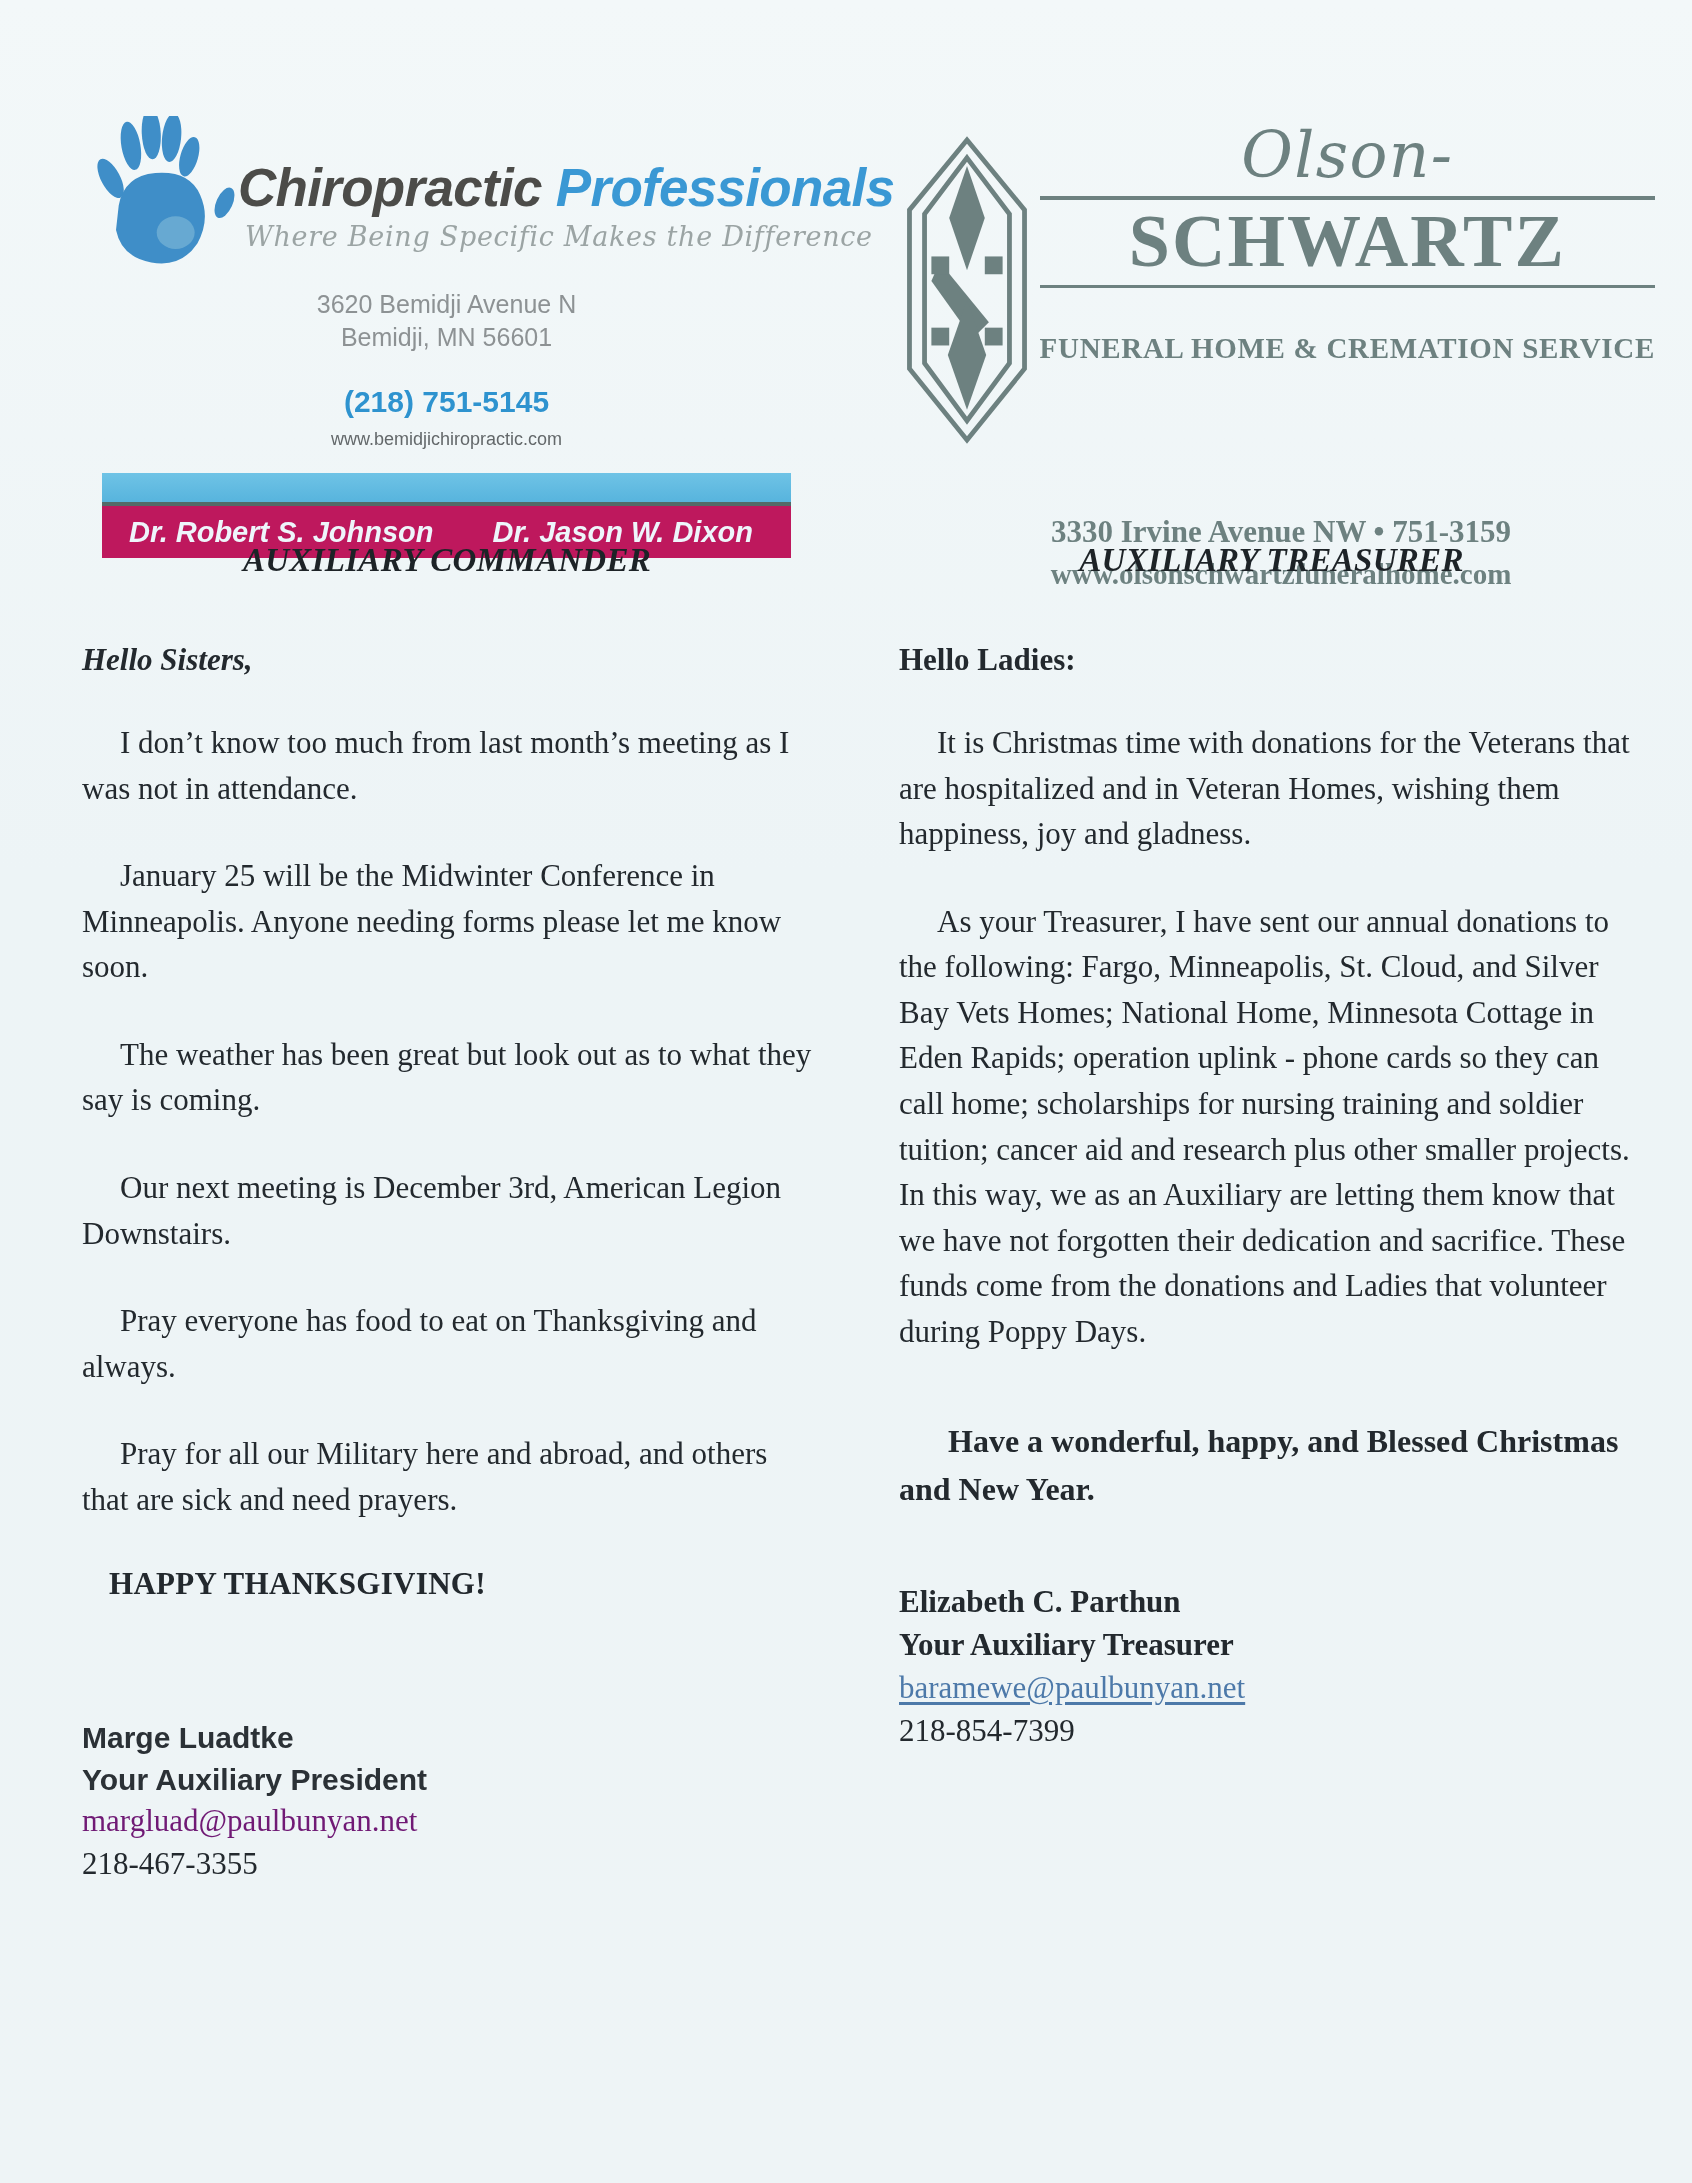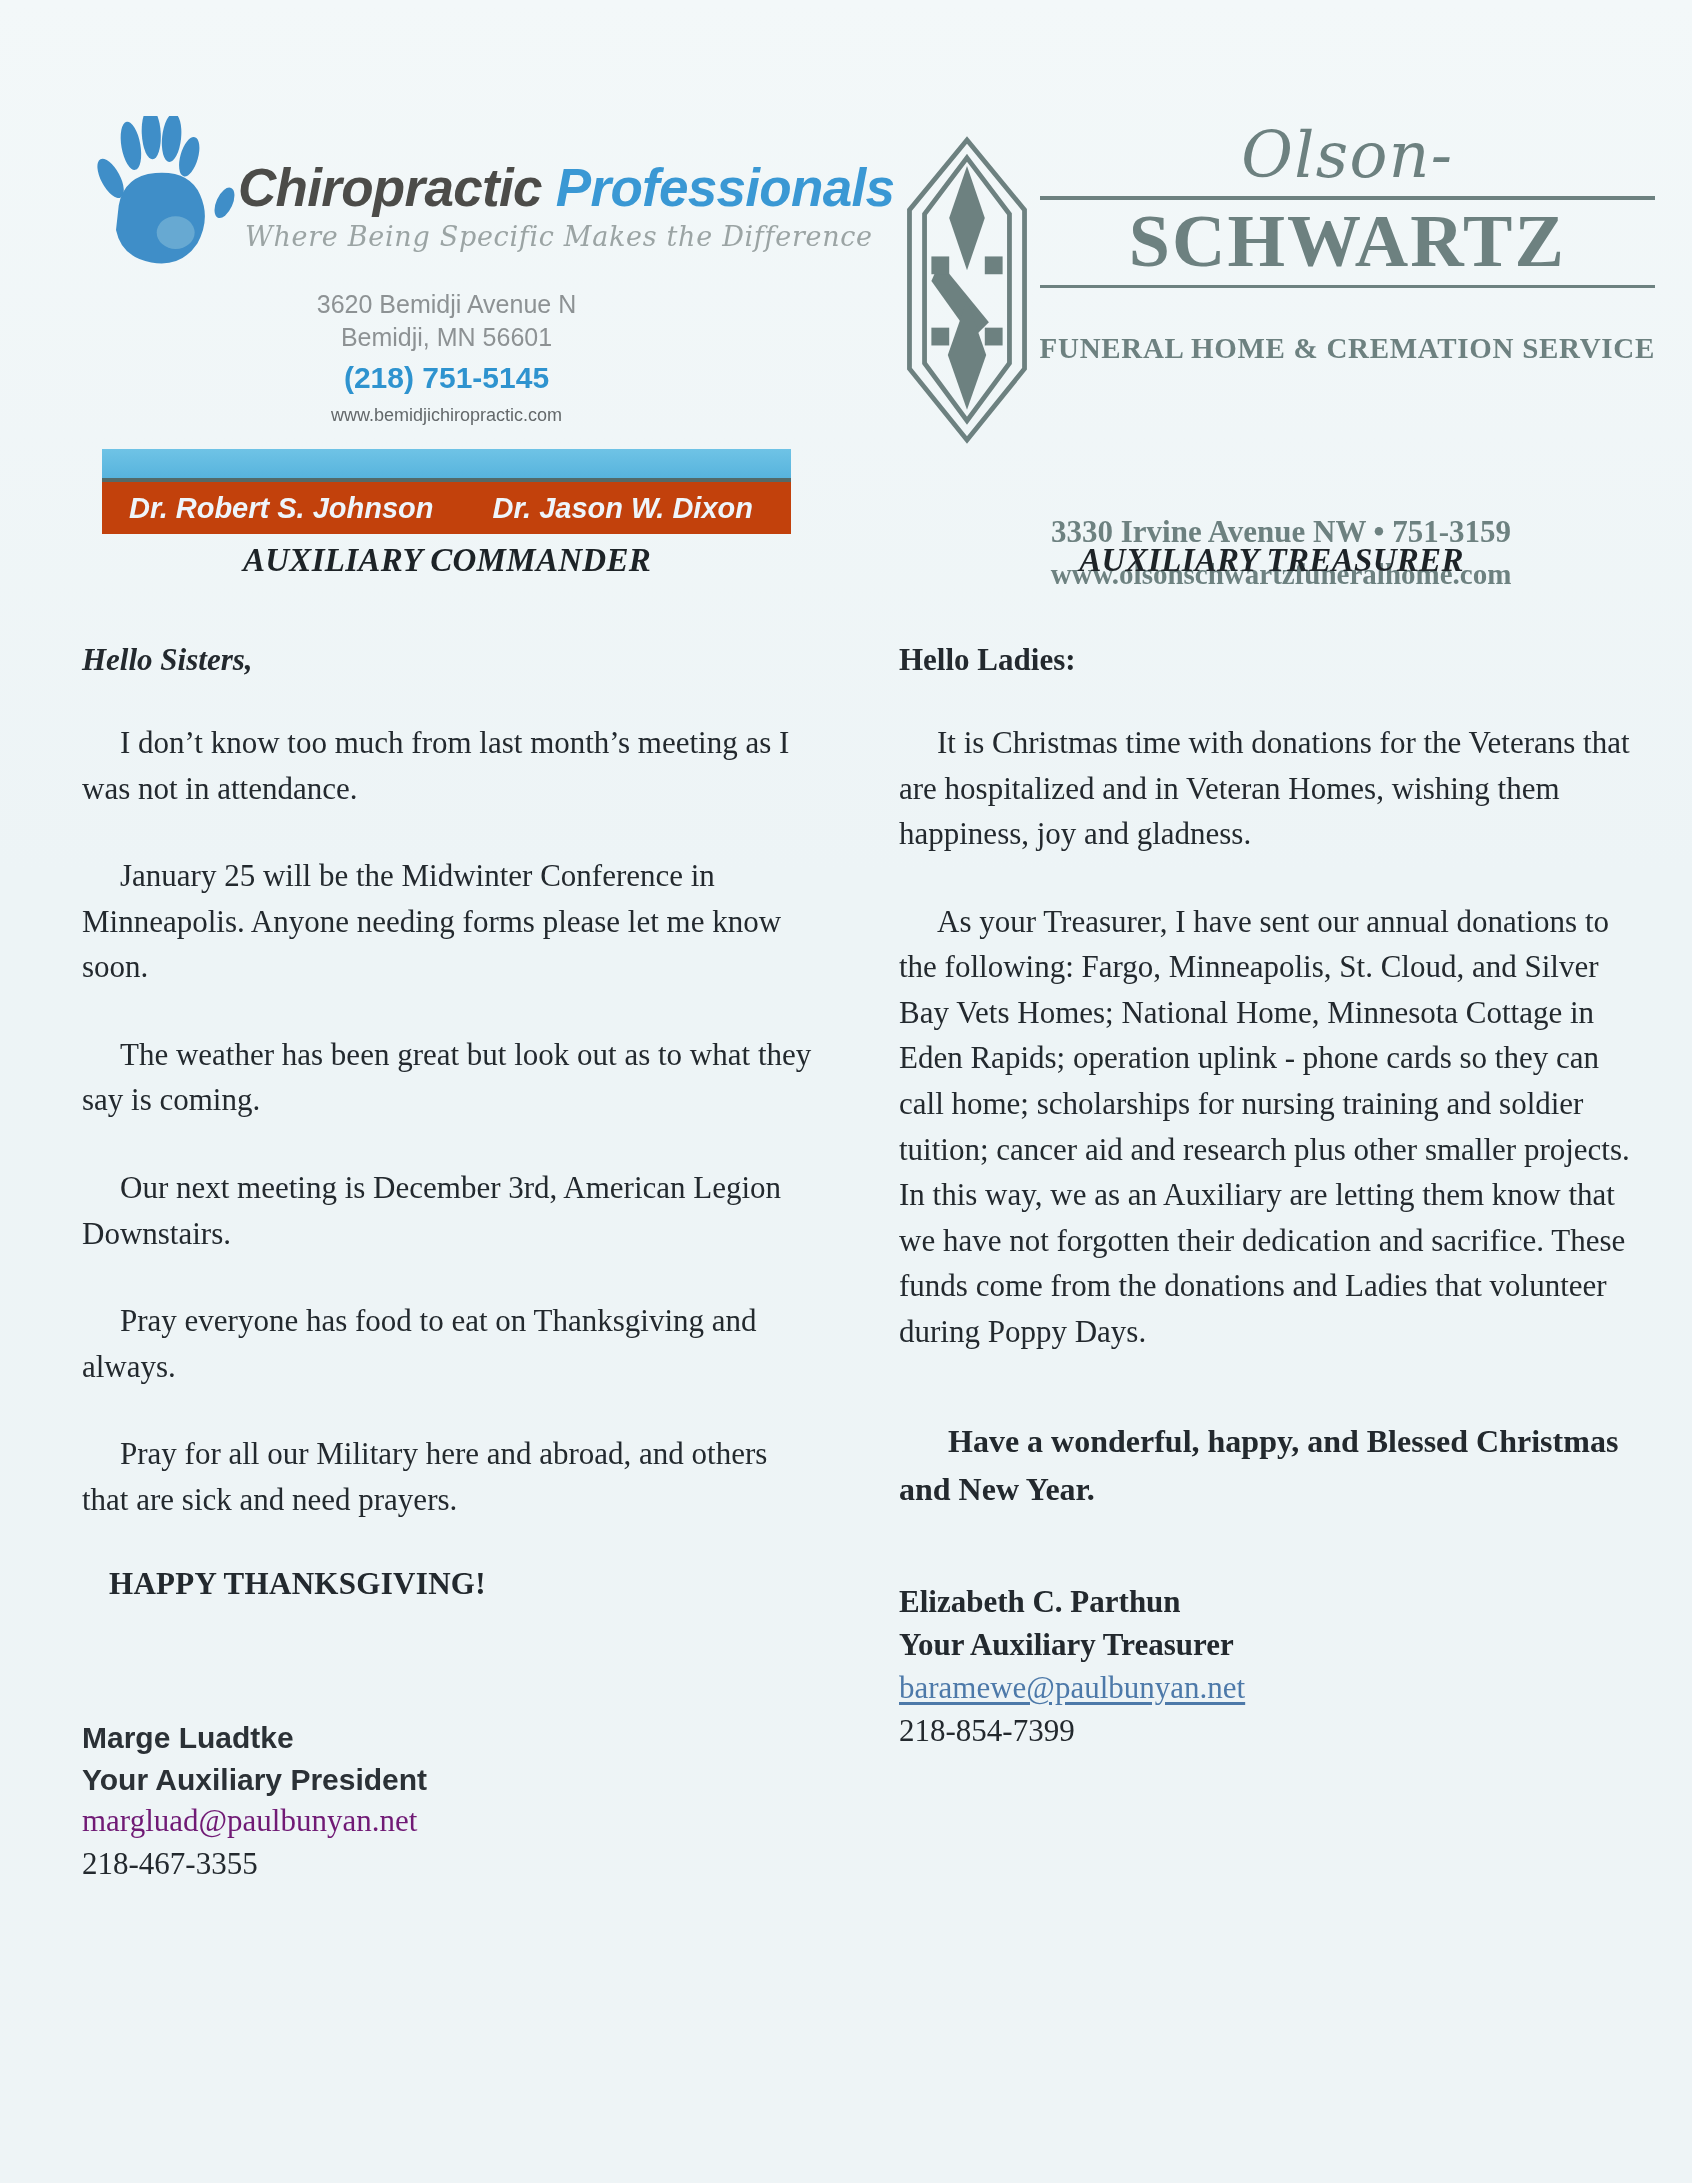--- a/index.html
+++ b/index.html
@@ -14,26 +14,26 @@
   
   .chiro-ad{position:absolute;left:102px;top:116px;width:689px;font-family:"Liberation Sans",sans-serif;}
   .chiro-top{position:relative;min-height:154px;}
   .handprint{position:absolute;left:-8.2px;top:0;width:143px;height:160px;}
   .chiro-brand{margin-left:136px;padding-top:41px;font-size:53px;font-weight:700;font-style:italic;letter-spacing:-0.7px;white-space:nowrap;}
   .brand-dark{color:#4c4c49;}
   .brand-blue{color:#3a98d4;}
   .chiro-tagline{margin-left:143px;margin-top:3px;text-align:left;font-family:"DejaVu Serif",serif;font-style:italic;font-size:27px;color:#9ba4a4;letter-spacing:0.7px;white-space:nowrap;}
   .chiro-contact{text-align:center;margin-top:18px;line-height:1.32;}
   .chiro-address{font-size:25px;color:#8d9294;}
-  .chiro-phone{margin-top:4px;font-size:30px;font-weight:700;color:#2e93cf;}
+  .chiro-phone{margin-top:28px;font-size:30px;font-weight:700;color:#2e93cf;}
   .chiro-web{margin-top:6.8px;font-size:18px;color:#63686a;}
   .doctors-banner{margin-top:20.5px;width:100%;}
   .banner-strip{height:29px;background:linear-gradient(180deg,#6fc3e6,#57b4dd);}
   .banner-divider{height:4.8px;background:#536a69;}
-  .banner-main{height:52px;background:#c2410c;display:flex;align-items:center;justify-content:space-between;
+  .banner-main{height:52px;background:#be185d;display:flex;align-items:center;justify-content:space-between;
     padding:0 38px 0 27px;color:#eef5fb;font-size:29px;font-weight:700;font-style:italic;}
 
   
   .funeral-ad{position:absolute;left:904px;top:123px;width:645px;color:#6d8180;}
   .funeral-top{display:flex;align-items:flex-start;}
   .funeral-emblem{width:126px;height:310px;flex:0 0 auto;margin-top:12.3px;}
   .funeral-text{flex:1;text-align:center;padding-left:9.6px;}
   .funeral-olson{font-size:63px;font-style:italic;font-family:"DejaVu Serif",serif;letter-spacing:1.4px;line-height:1.05;}
   .funeral-rule{border:0;border-top:4.1px solid #6d8180;margin:6.8px 0 4.1px;}
   .funeral-rule.thin{border-top-width:3.4px;margin:5.5px 0 6.8px;}

